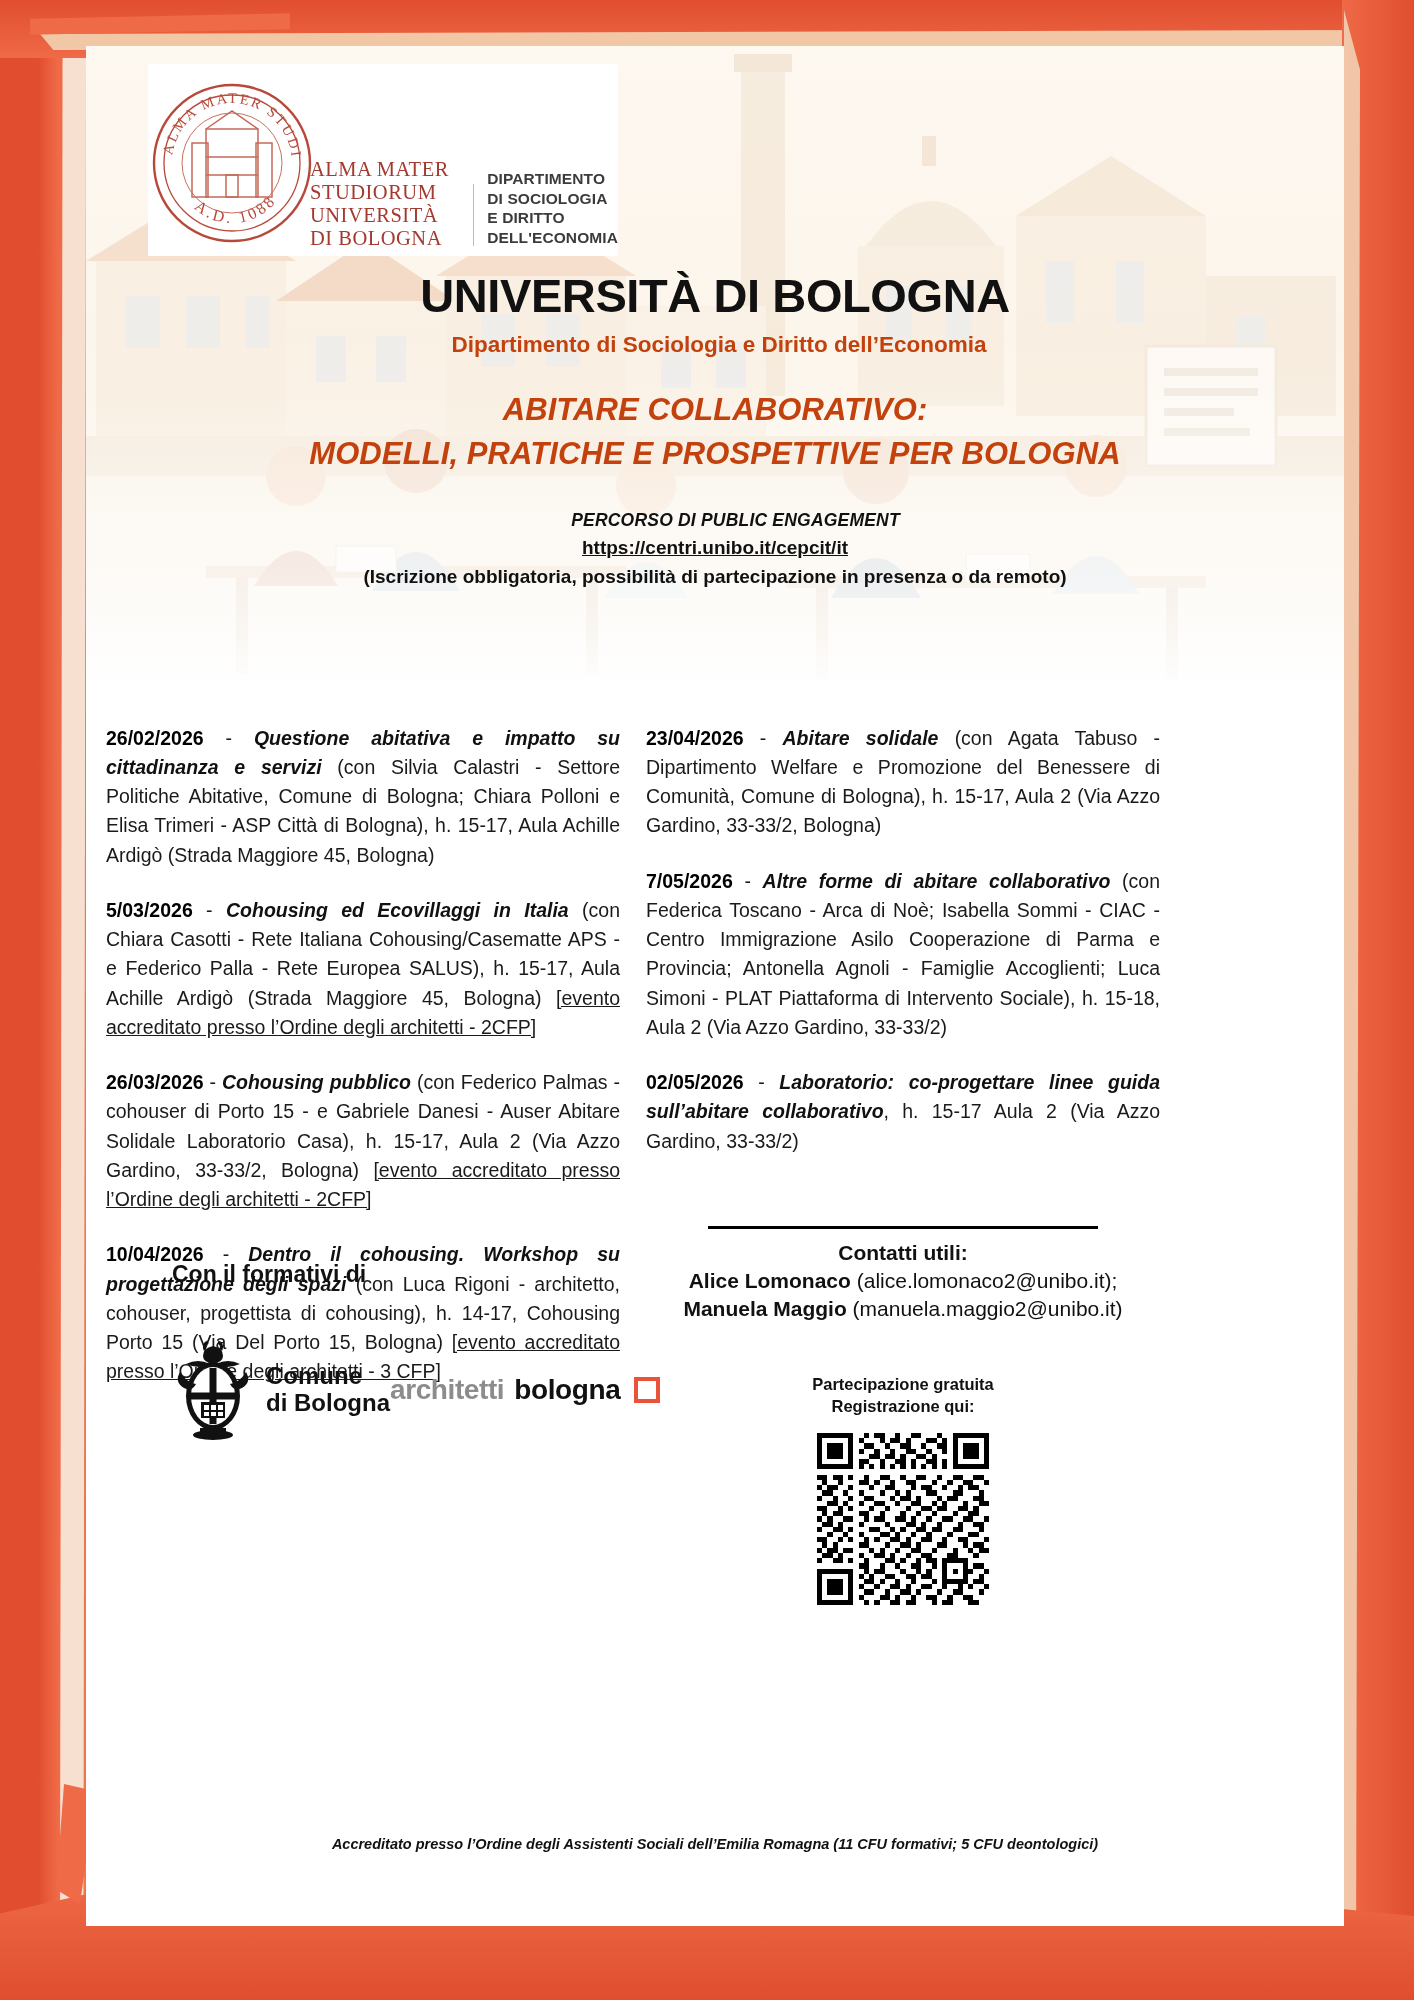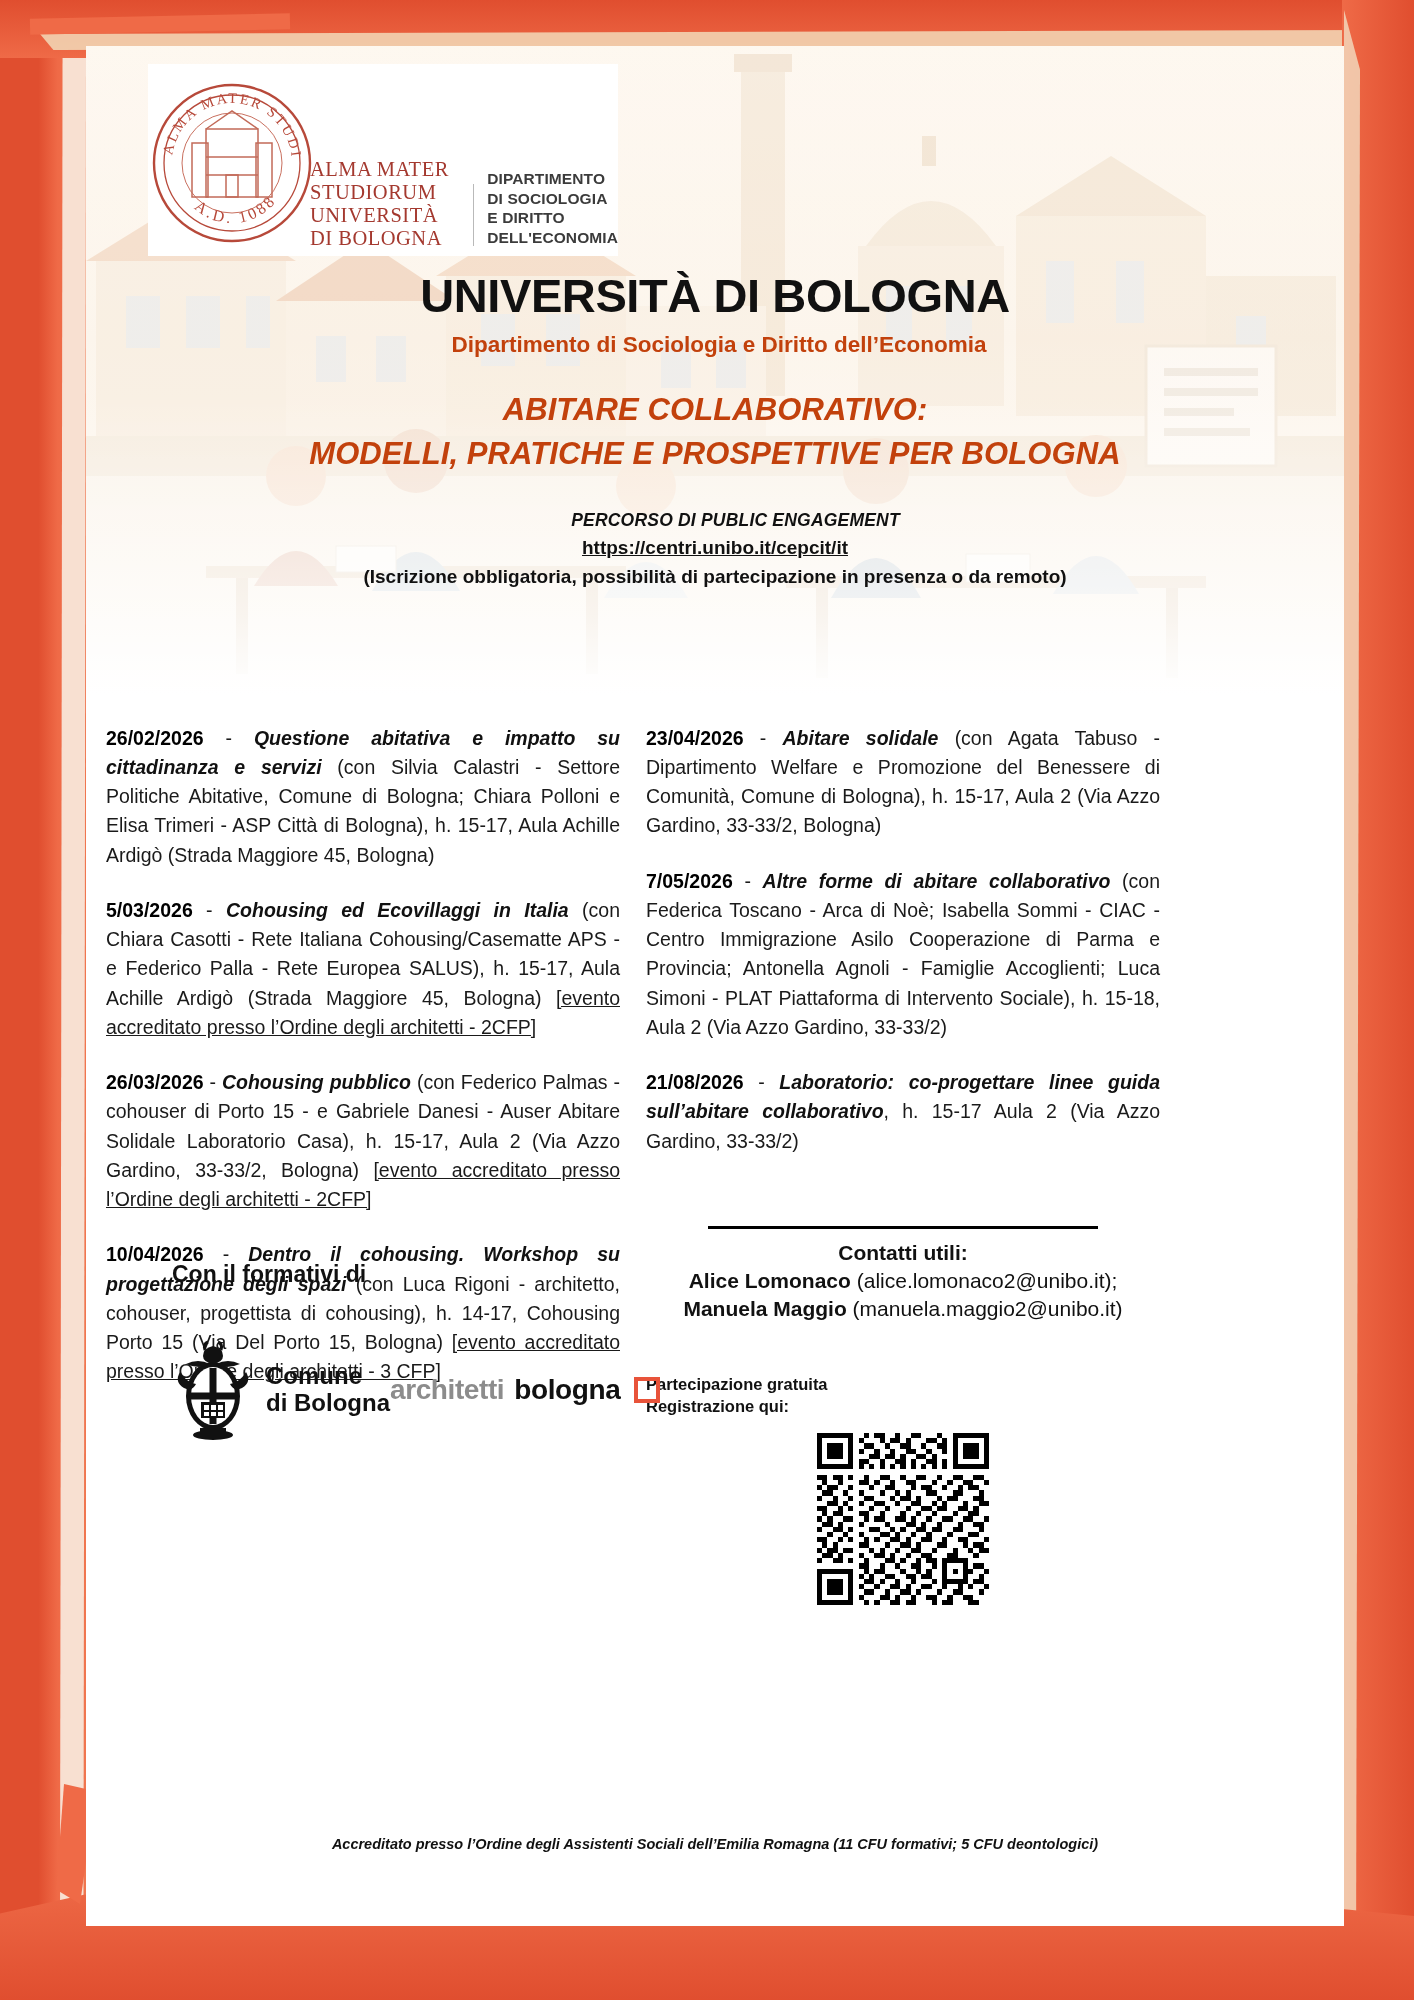--- a/index.html
+++ b/index.html
@@ -85,21 +85,21 @@
   .ev .u{text-decoration:underline;}
 
   
   #contacts{margin-top:70px;text-align:center;}
   #contacts-rule{width:390px;height:3px;background:#000;margin:0 auto 12px auto;}
   #contacts h4{margin:0;font-size:21px;font-weight:bold;color:#111;}
   .contact-line{font-size:21px;color:#111;margin-top:4px;}
   .contact-line b{font-weight:bold;}
 
   
-  #qr-wrap{margin-top:52px;text-align:left;}
+  #qr-wrap{margin-top:52px;text-align:center;}
   #qr-label{font-size:16.5px;font-weight:bold;line-height:1.35;color:#111;}
   #qr{width:172px;height:172px;margin:16px auto 0 auto;display:block;}
 
   
   #patrocinio{position:absolute;left:86px;top:1215px;z-index:5;width:620px;}
   #patro-title{font-size:23px;font-weight:bold;color:#111;}
   #patro-logos{display:flex;align-items:center;margin-top:50px;}
   .comune{display:flex;align-items:center;gap:12px;}
   .comune-text{font-size:24px;font-weight:bold;line-height:1.12;color:#111;}
   #arch-logo{display:flex;align-items:center;gap:10px;font-size:28px;letter-spacing:-.4px;}
@@ -272,21 +272,21 @@
     </div>
 
     <div class="col">
       <p class="ev">
         <span class="date">23/04/2026</span><span> - </span><span class="name">Abitare solidale</span><span> (con Agata Tabuso - Dipartimento Welfare e Promozione del Benessere di Comunità, Comune di Bologna), h. 15-17, Aula 2 (Via Azzo Gardino, 33-33/2, Bologna)</span>
       </p>
       <p class="ev">
         <span class="date">7/05/2026</span><span> - </span><span class="name">Altre forme di abitare collaborativo</span><span> (con Federica Toscano - Arca di Noè; Isabella Sommi - CIAC - Centro Immigrazione Asilo Cooperazione di Parma e Provincia; Antonella Agnoli - Famiglie Accoglienti; Luca Simoni - PLAT Piattaforma di Intervento Sociale), h. 15-18, Aula 2 (Via Azzo Gardino, 33-33/2)</span>
       </p>
       <p class="ev">
-        <span class="date">21/08/2026</span><span> - </span><span class="name">Laboratorio: co-progettare linee guida sull’abitare collaborativo</span><span>, h. 15-17 Aula 2 (Via Azzo Gardino, 33-33/2)</span>
+        <span class="date">02/05/2026</span><span> - </span><span class="name">Laboratorio: co-progettare linee guida sull’abitare collaborativo</span><span>, h. 15-17 Aula 2 (Via Azzo Gardino, 33-33/2)</span>
       </p>
 
       <div id="contacts">
         <div id="contacts-rule"></div>
         <h4>Contatti utili:</h4>
         <div class="contact-line">
           <b>Alice Lomonaco</b><span> (alice.lomonaco2@unibo.it);</span>
         </div>
         <div class="contact-line">
           <b>Manuela Maggio</b><span> (manuela.maggio2@unibo.it)</span>

